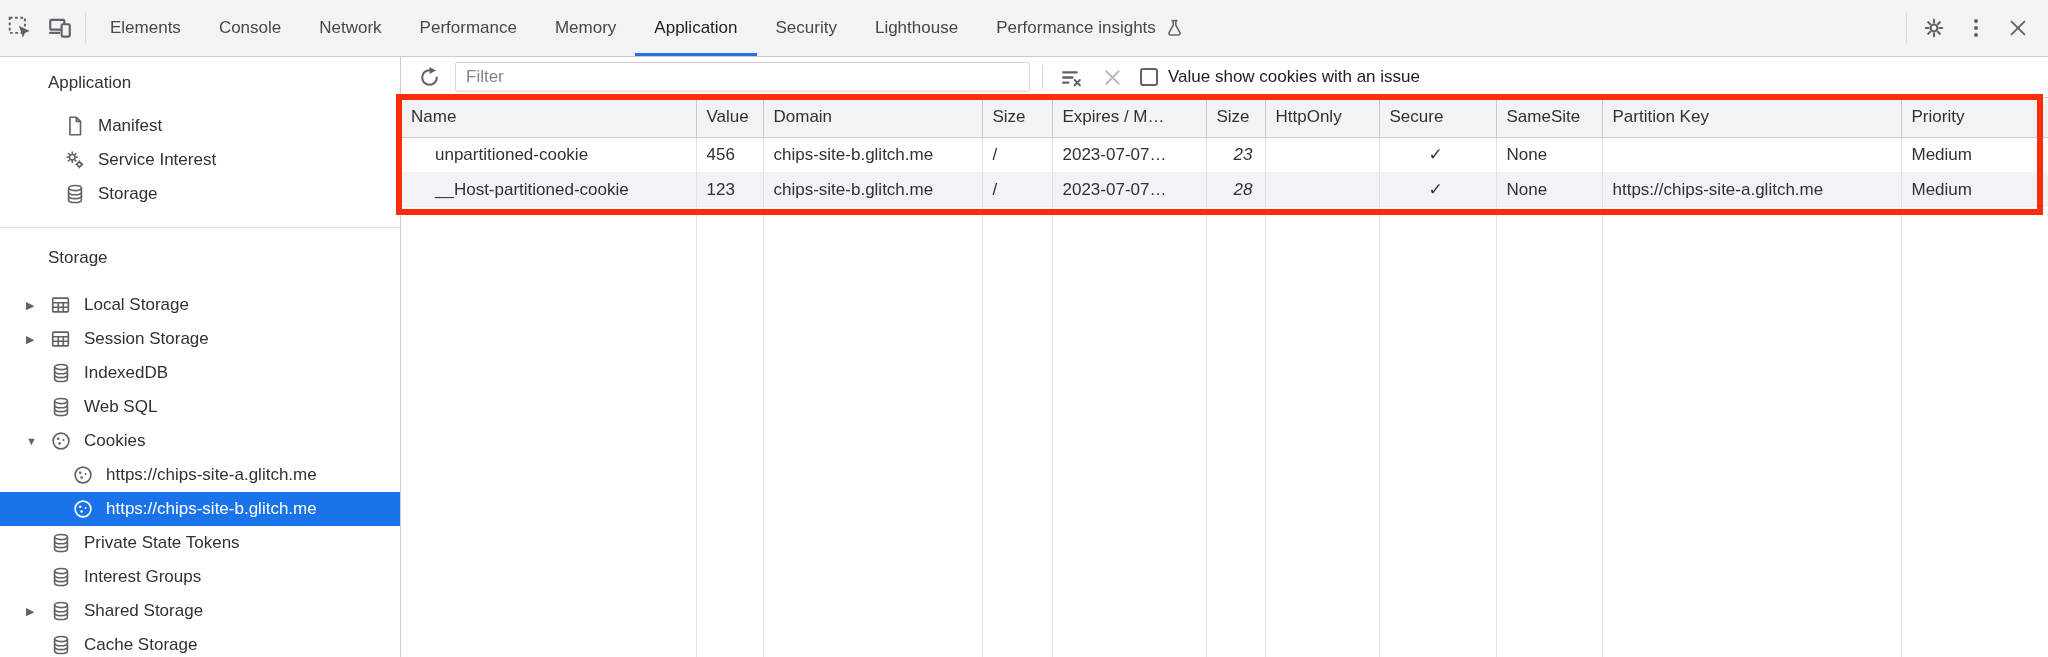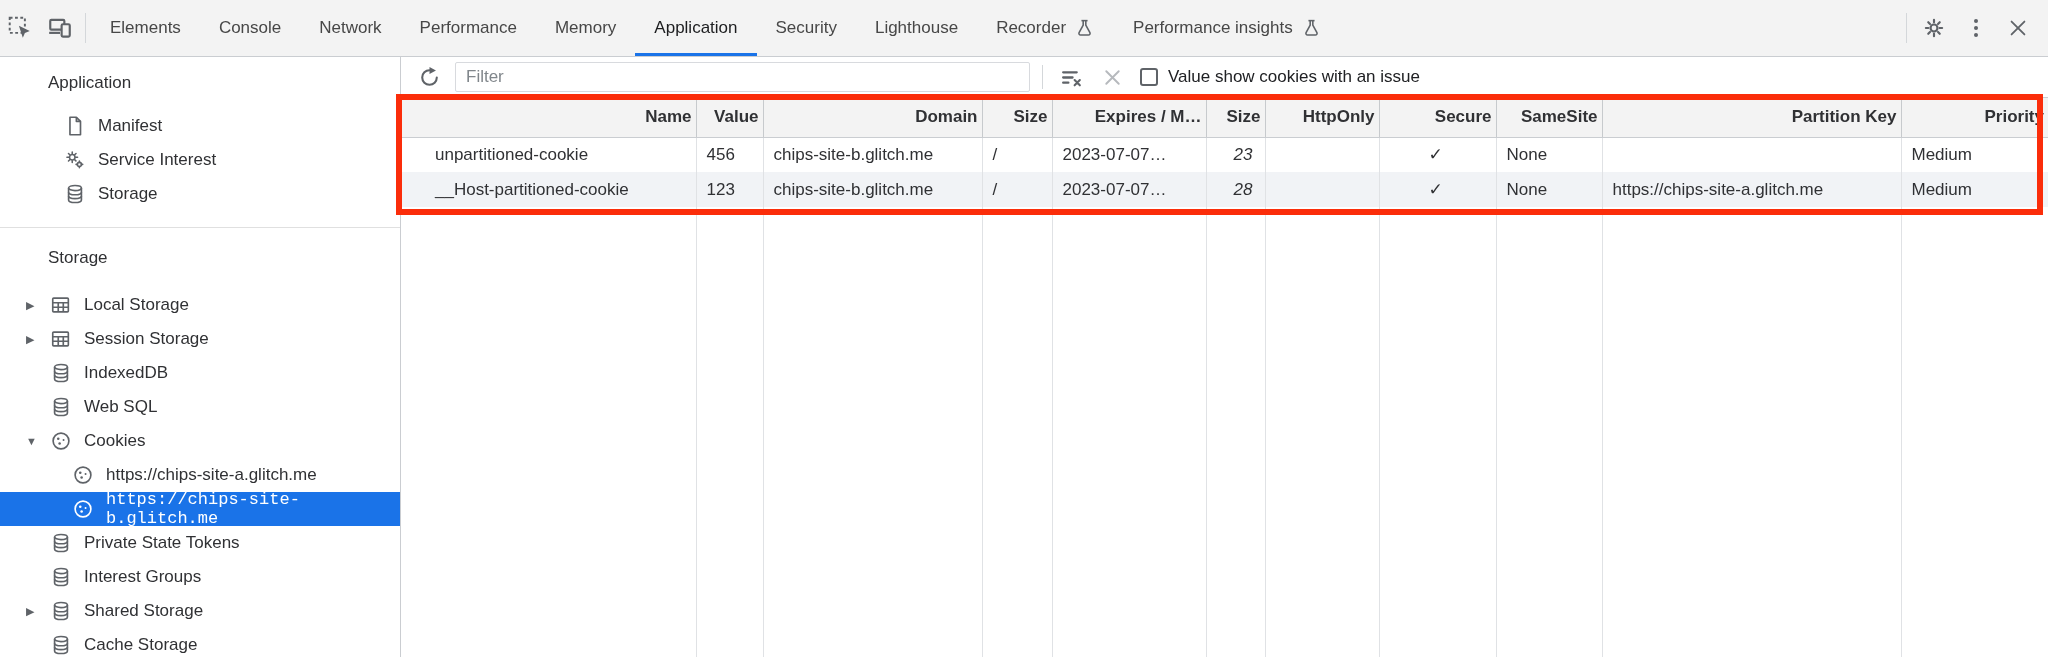--- a/index.html
+++ b/index.html
@@ -45,40 +45,40 @@
   .section-title.storage { padding-top:20px; }
   .app-items { margin-top:8px; }
   .item { height:34px; display:flex; align-items:center; padding-left:64px; cursor:pointer; }
   .item .icon { margin-right:12px; flex:none; }
   .sb-divider { border-top:1px solid #e0e0e0; margin-top:16px; }
   .tree { margin-top:12px; }
   .tree-row { height:34px; display:flex; align-items:center; padding-left:26px; cursor:pointer; }
   .tree-row .arrow { width:24px; font-size:11px; color:var(--icon-gray); flex:none; }
   .tree-row .icon { margin-right:12px; flex:none; }
   .tree-row.child { padding-left:72px; }
-  .tree-row.selected { background:var(--selection); color:#fff;font-family:Liberation Mono, monospace; }
+  .tree-row.selected { background:var(--selection); color:#fff; }
   .tree-row.selected .icon, .tree-row.selected .arrow { color:#fff; }
 
   
   .content { flex:1; display:flex; flex-direction:column; background:#fff; min-width:0; }
   .filterbar { height:40px; display:flex; align-items:center; padding-left:12px; flex:none; }
   .filter-input { width:575px; height:30px; margin-left:10px; border:1px solid #d8dade;
                   border-radius:2px; padding:0 10px; font:inherit; color:#202124; }
   .filter-input::placeholder { color:#80868b; }
   .filterbar .vsep { height:24px; margin:0 12px; }
   .x-disabled { color:#b6b9bd; margin-left:14px; }
   .checkbox { width:18px; height:18px; border:2px solid #5f6368; border-radius:3px;
               margin-left:16px; flex:none; cursor:pointer; background:#fff; }
   .cb-label { margin-left:10px; color:#202124; cursor:pointer; }
 
   
   .gridwrap { flex:1; border-top:1px solid var(--border-strong); overflow:hidden; }
   table.grid { border-collapse:collapse; table-layout:fixed; width:1647px; height:100%; }
   .grid th { height:39px; background:#f3f3f3; border-bottom:1px solid var(--border-strong);
-             border-left:1px solid #c7cacd; font-weight:700; text-align:right;
+             border-left:1px solid #c7cacd; font-weight:400; text-align:left;
              padding:0 4px 0 10px; color:#303134; white-space:nowrap; overflow:hidden; cursor:pointer; }
   .grid th:first-child { border-left:none; }
   .grid td { height:35px; border-left:1px solid var(--border-light); padding:0 4px 0 10px;
              white-space:nowrap; overflow:hidden; cursor:default; }
   .grid td:first-child { border-left:none; padding-left:34px; }
   .grid tr.stripe td { background:#f1f3f6; }
   .grid .c-center { text-align:center; padding-left:0; }
   .grid .c-right { text-align:right; padding-right:12px;font-style:italic; }
   .grid tr.filler td { height:auto; background:#fff; }
 
@@ -123,29 +123,20 @@
       </div>
     <div class="tab active">
         <span>Application</span>
       </div>
     <div class="tab">
         <span>Security</span>
       </div>
     <div class="tab">
         <span>Lighthouse</span>
       </div>
-    <div class="tab">
-      <span>Recorder</span>
-      <span class="ic">
-        <svg width="21" height="21" viewBox="0 0 24 24" fill="none" stroke="currentColor" stroke-width="1.8" stroke-linejoin="round">
-          <path d="M8.5 3h7"></path>
-            <path d="M10.5 3v5.2L5.8 16.8a1.9 1.9 0 0 0 1.8 2.7h8.8a1.9 1.9 0 0 0 1.8-2.7L13.5 8.2V3"></path>
-        </svg>
-      </span>
-    </div>
     <div class="tab">
       <span>Performance insights</span>
       <span class="ic">
         <svg width="21" height="21" viewBox="0 0 24 24" fill="none" stroke="currentColor" stroke-width="1.8" stroke-linejoin="round">
           <path d="M8.5 3h7"></path>
             <path d="M10.5 3v5.2L5.8 16.8a1.9 1.9 0 0 0 1.8 2.7h8.8a1.9 1.9 0 0 0 1.8-2.7L13.5 8.2V3"></path>
         </svg>
       </span>
     </div>
   </nav>

